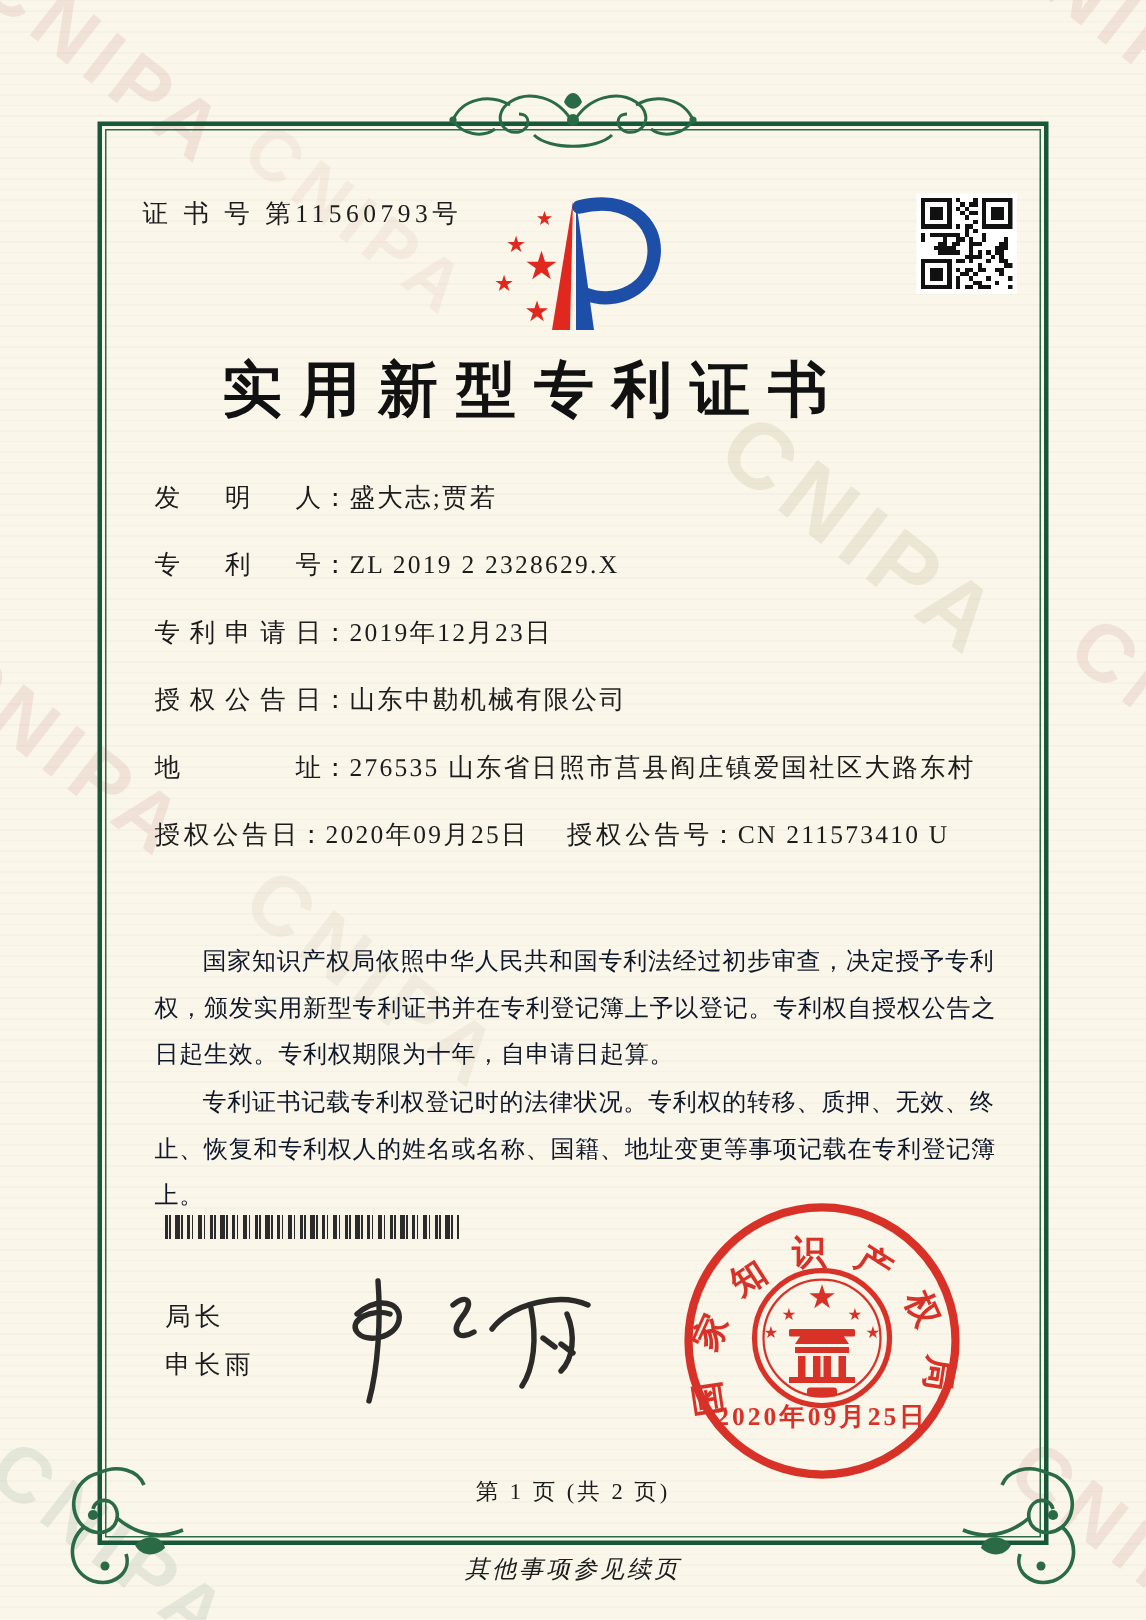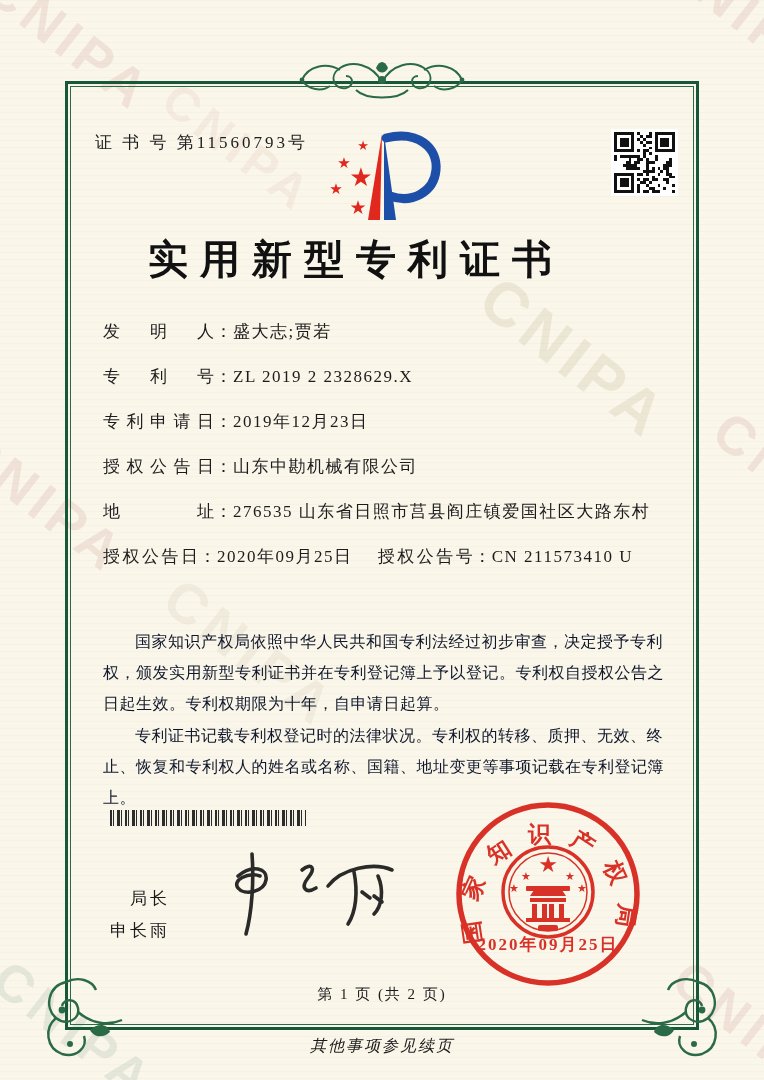--- a/index.html
+++ b/index.html
@@ -87,22 +87,22 @@
     position:absolute; left:110px; top:810px; width:196px; height:16px;
     background:repeating-linear-gradient(90deg,
       #2b2b2b 0 2px, #f6f2e6 2px 3px,
       #2b2b2b 3px 4px, #f6f2e6 4px 7px,
       #2b2b2b 7px 10px, #f6f2e6 10px 11px,
       #2b2b2b 11px 12px, #f6f2e6 12px 15px);
   }
 
   
   .signer{
-    position:absolute; left:110px; top:883px;
-    font-size:17px; letter-spacing:3px; line-height:32px;text-align:right;
+    position:absolute; left:110px; top:862px;
+    font-size:17px; letter-spacing:3px; line-height:32px;
   }
   .signature{ position:absolute; left:216px; top:846px; }
 
   
   .seal{ position:absolute; left:452px; top:798px; width:192px; height:192px; opacity:0.93; }
 
   
   .page-info{
     position:absolute; left:65px; top:985px; width:634px;
     text-align:center; font-size:15px; letter-spacing:2px;

